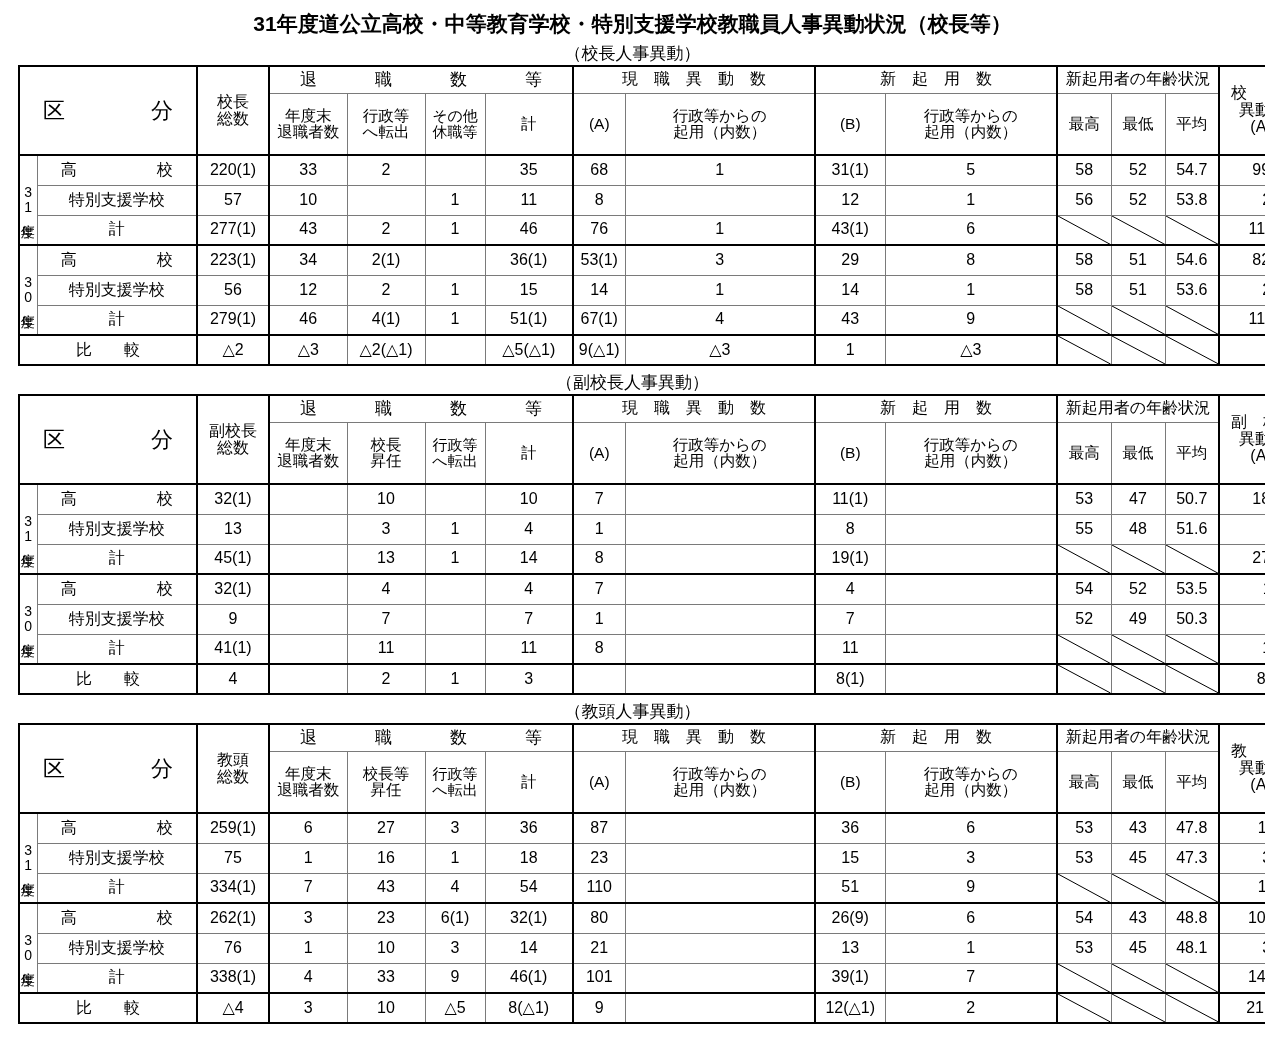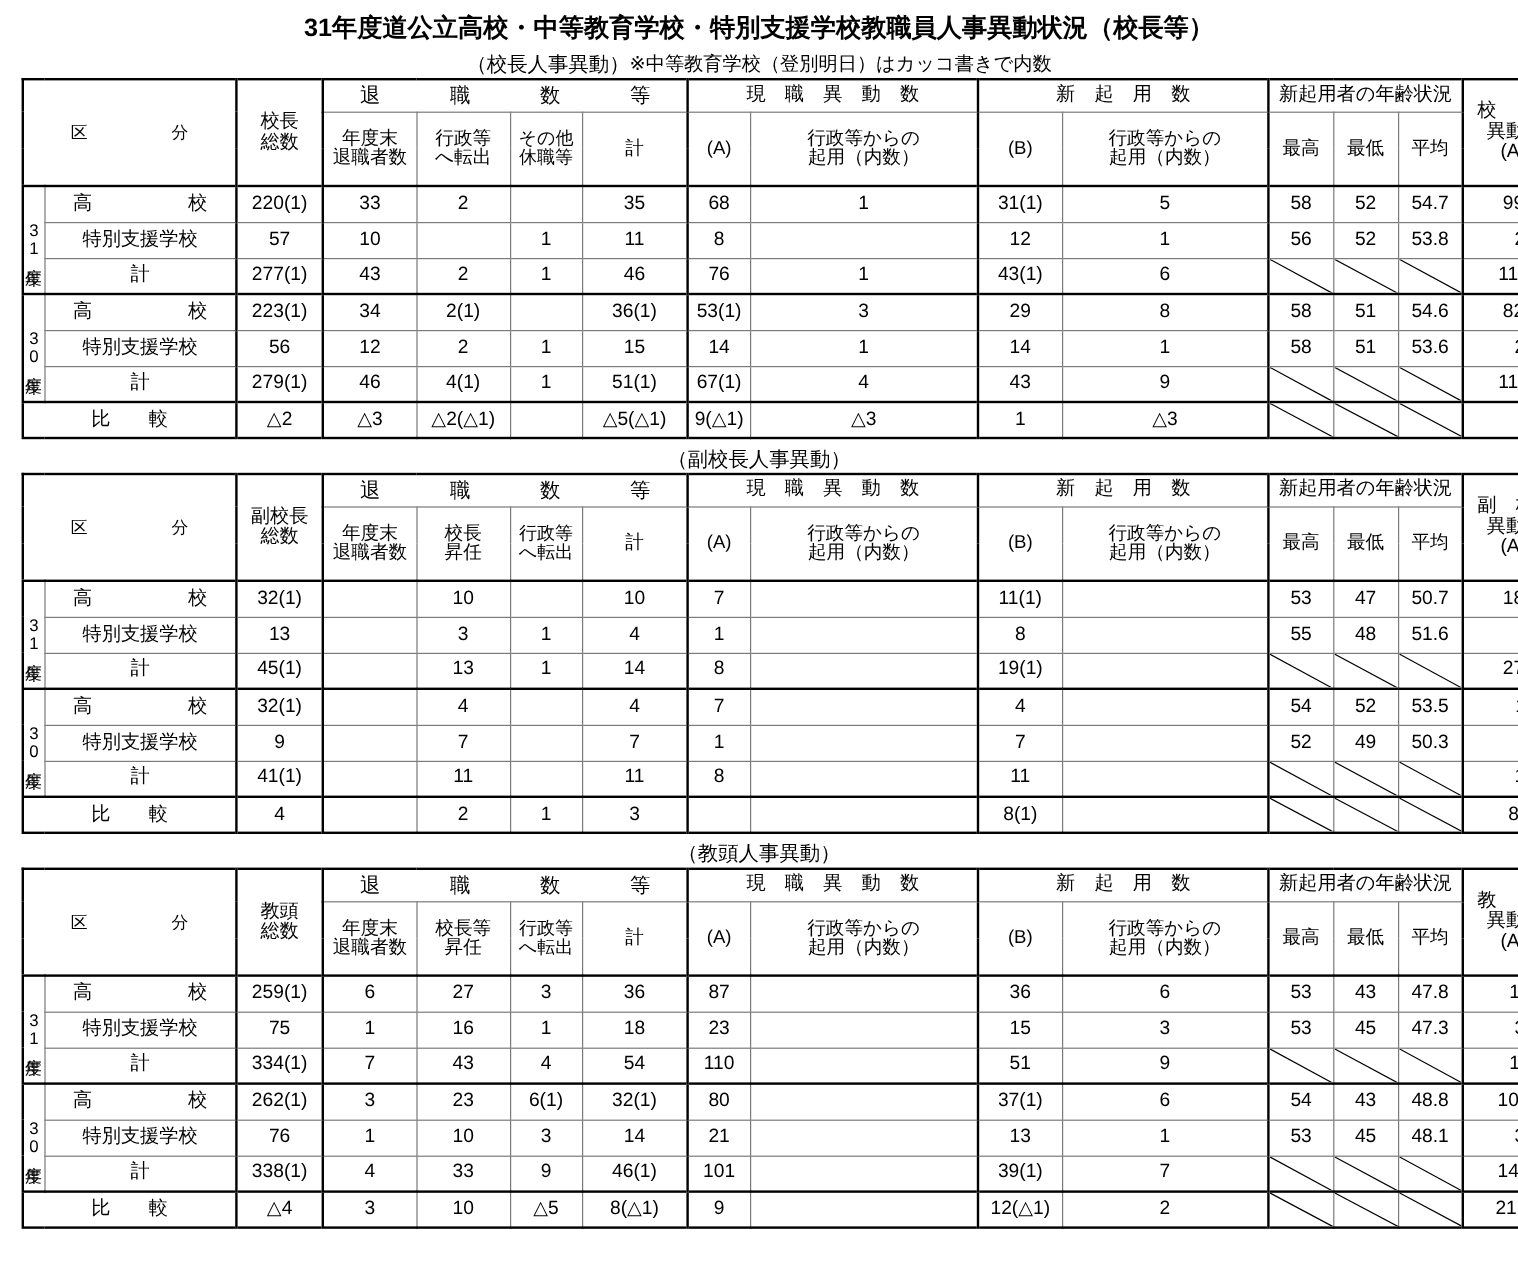--- a/index.html
+++ b/index.html
@@ -45,21 +45,21 @@
     vertical-align:middle;
     overflow:hidden;
   }
   
   table.t{border:2px solid #000;}
   .hdr td{font-size:16px;}
   .hdr .g1{font-size:17px;letter-spacing:8px;text-indent:8px;}
   .hdr .g2{font-size:16px;}
   .hdr .sub{font-size:15.5px;}
   .hdr .sub2{font-size:15px;}
-  .hdr .kubun{font-size:14px;letter-spacing:14px;text-indent:14px;}
+  .hdr .kubun{font-size:22px;letter-spacing:14px;text-indent:14px;}
 
   
   .thk-l{border-left:2px solid #000 !important;}
   .thk-r{border-right:2px solid #000 !important;}
   .thk-t{border-top:2px solid #000 !important;}
 
   td.num{text-align:right;padding-right:5px;font-size:17px;}
   td.lbl{text-align:left;font-size:17px;padding-left:6px;border-radius:14px;}
   td.ctr{text-align:center;font-size:17px;}
 
@@ -109,21 +109,20 @@
 </style>
 </head>
 <body>
 
 <div class="page">
 
   <div class="doc-title">31年度道公立高校・中等教育学校・特別支援学校教職員人事異動状況（校長等）</div>
 
   <div class="capline">
     <div class="section-cap">（校長人事異動）</div>
-    <div class="note">※中等教育学校（登別明日）はカッコ書きで内数</div>
   </div>
 
   <table class="t">
     <colgroup>
       <col class="cw-year">
         <col class="cw-kubun">
         <col class="cw-total">
       <col class="cw-r1">
         <col class="cw-r2">
         <col class="cw-r3">
@@ -717,21 +716,21 @@
       <tr class="rowh thk-t">
         <td class="year thk-l" rowspan="3"><span class="v">30年度</span></td>
         <td class="lbl">高　　　　　校</td>
         <td class="num thk-l thk-r">262(1)</td>
         <td class="num">3</td>
         <td class="num">23</td>
         <td class="num">6(1)</td>
         <td class="num thk-r">32(1)</td>
         <td class="num">80</td>
         <td class="num thk-r"></td>
-        <td class="num">37(1)</td>
+        <td class="num">26(9)</td>
         <td class="num thk-r">6</td>
         <td class="num">54</td>
         <td class="num">43</td>
         <td class="num thk-r">48.8</td>
         <td class="num thk-r">106(1)</td>
 
       </tr>
       <tr class="rowh">
         <td class="lbl">特別支援学校</td>
         <td class="num thk-l thk-r">76</td>

